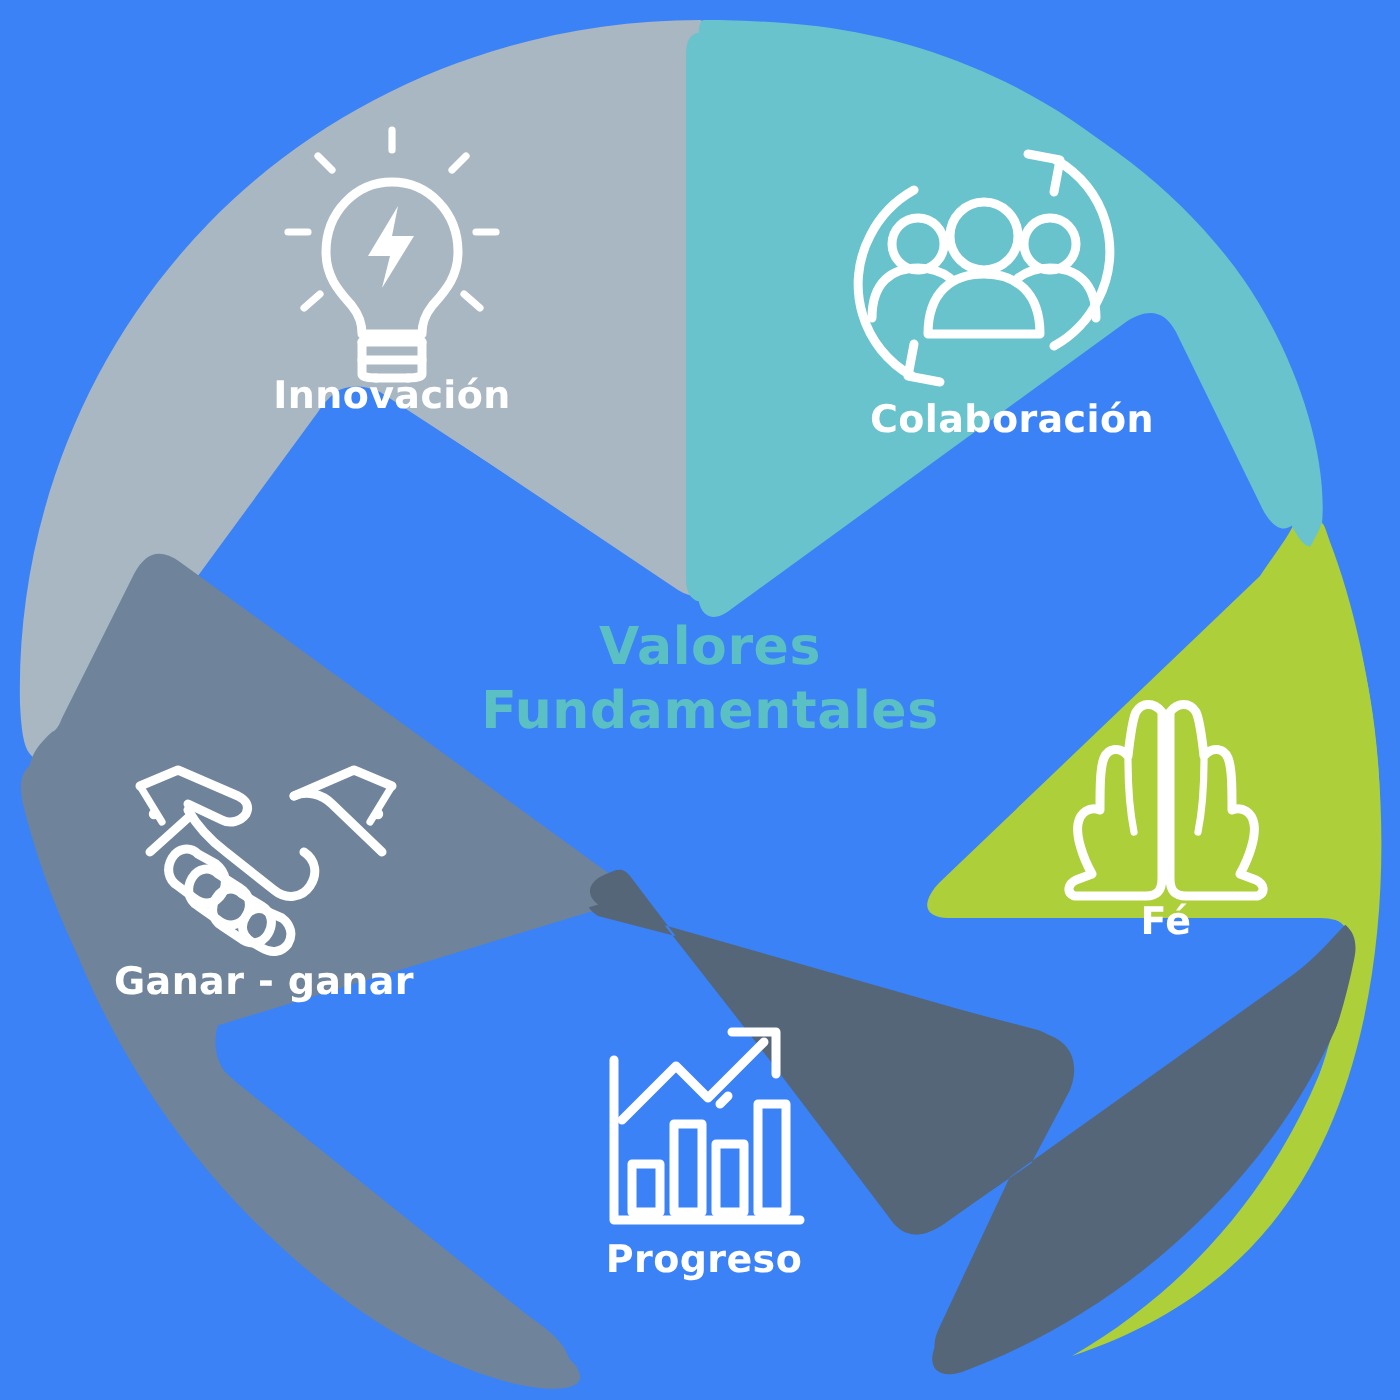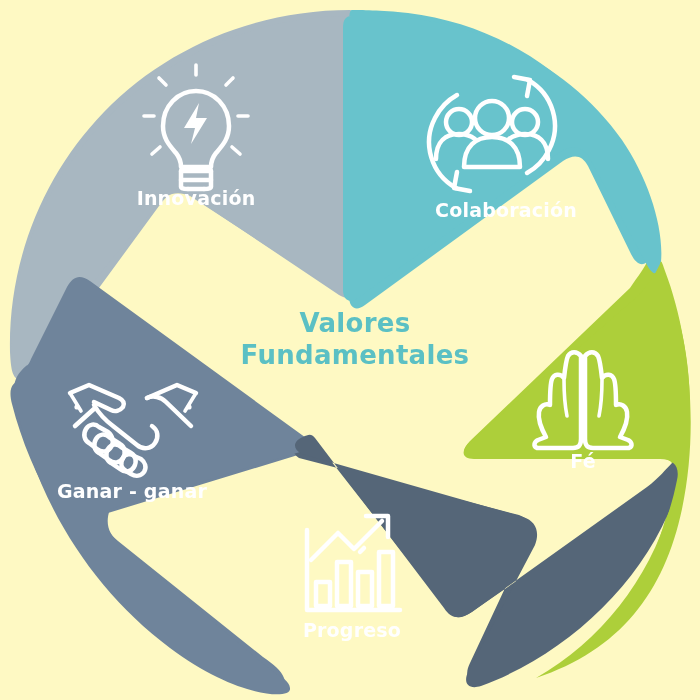--- a/index.html
+++ b/index.html
@@ -57,21 +57,21 @@
     stroke-linejoin: round;
   }
   .icon-fill {
     fill: #ffffff;
     stroke: none;
   }
 </style>
 </head>
 <body>
 
-<div id="stage" style="background: #fef9c3;">
+<div id="stage" style="background: #3b82f6;">
 
   <svg id="wheel" viewBox="0 0 700 700" xmlns="http://www.w3.org/2000/svg">
 
     <g>
       <path d="M 350 10
                C 255 10 166 48 104 112
                C 42 176 8 263 10 352
                C 11 372 13 380 22 380
                C 30 380 36 374 44 363
                L 159 206

